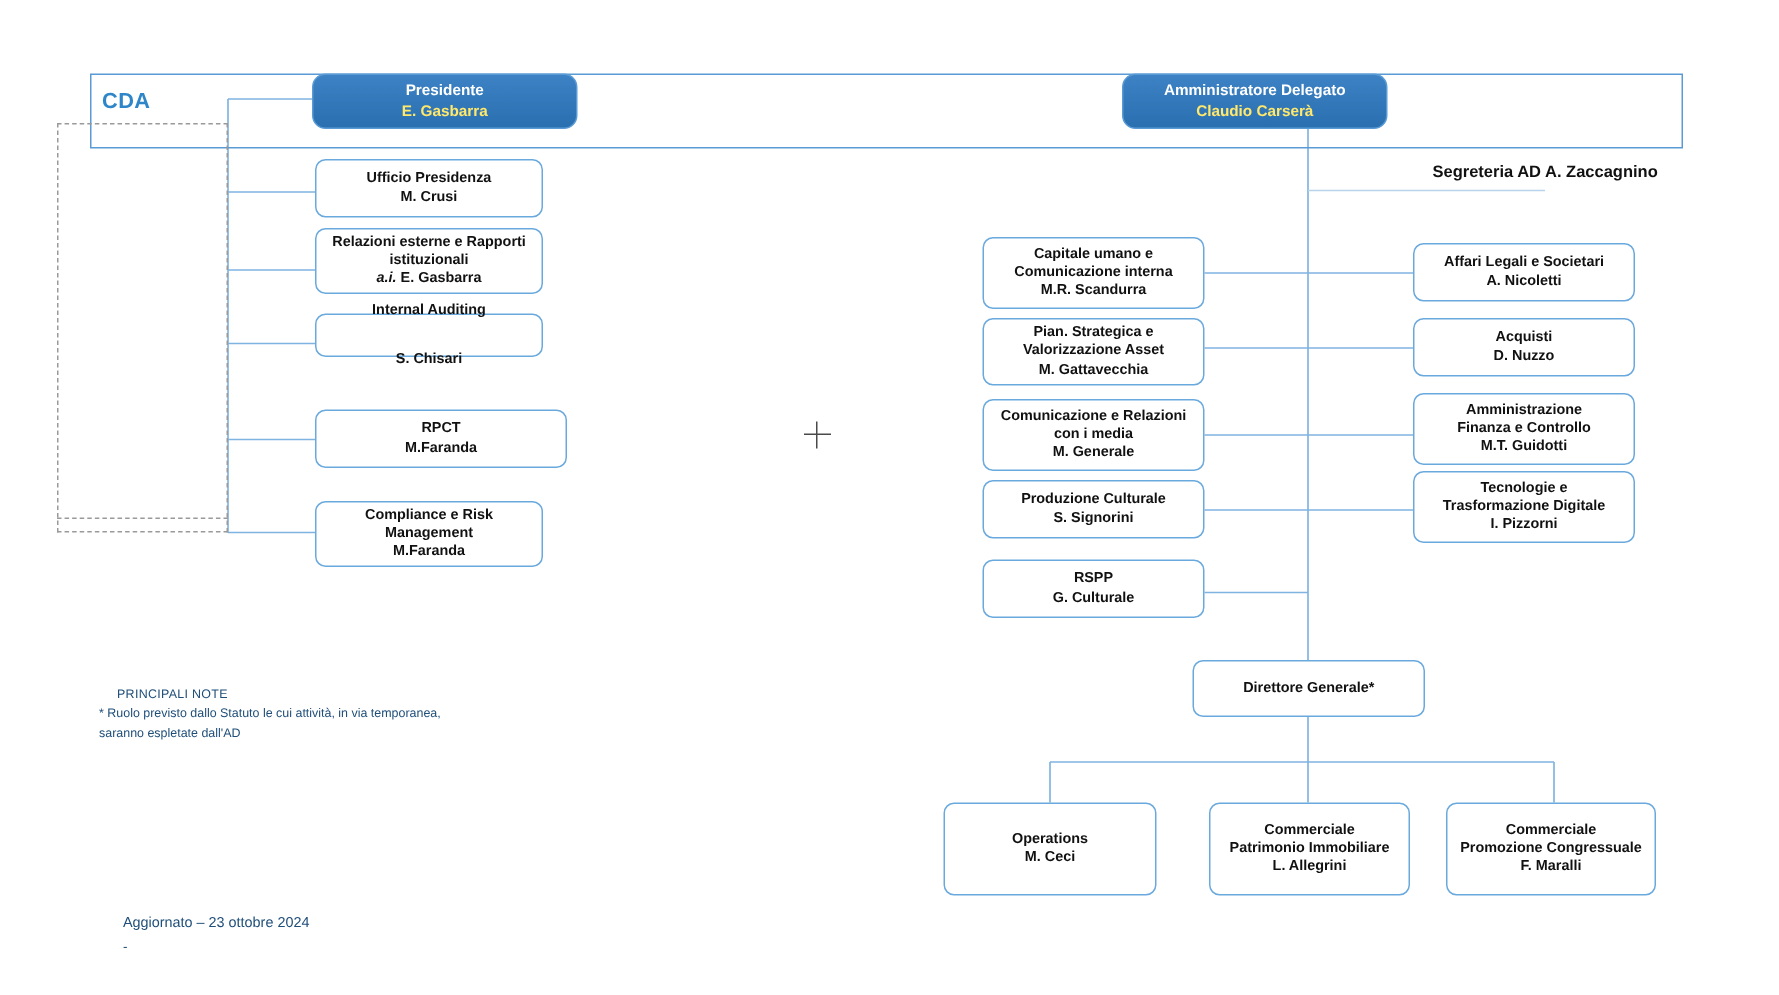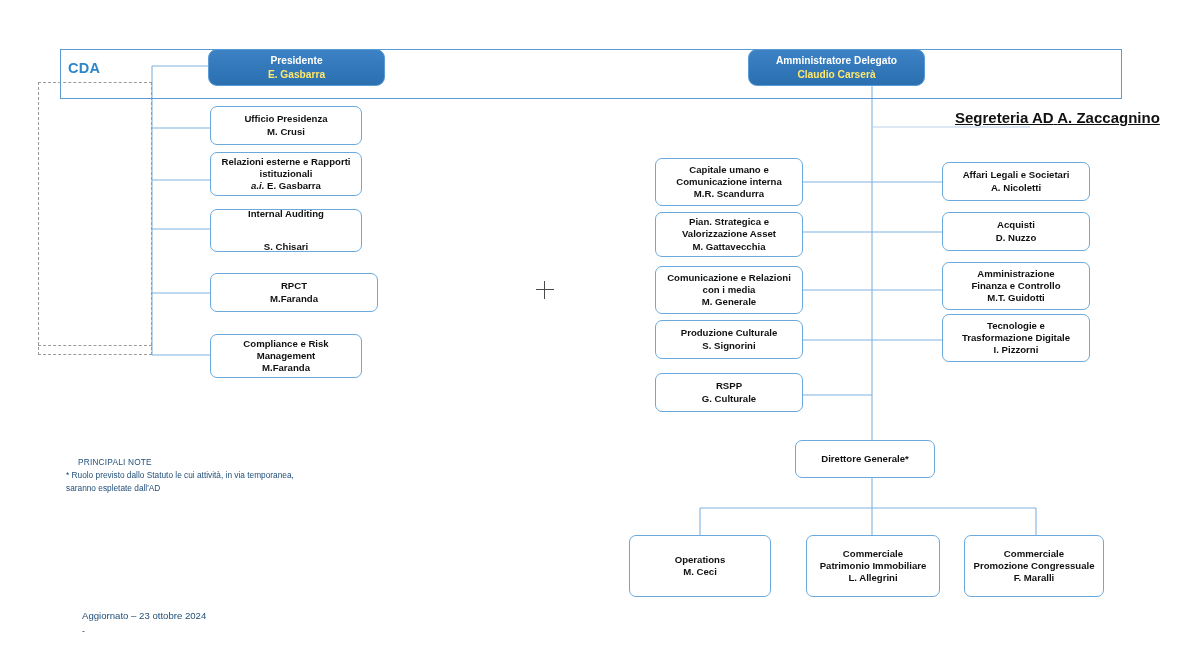--- a/index.html
+++ b/index.html
@@ -91,26 +91,25 @@
     color: #ffffff;
     font-size: 10.2px;
   }
   .node.exec .title { color: #ffffff; font-weight: bold; }
   .node.exec .name  { color: #ffe86b; font-weight: bold; }
 
   
   .textnode {
     position: absolute;
     color: #111111;
-    font-size: 15px;
+    font-size: 11px;
     font-weight: bold;
     line-height: 1.35;
     text-align: center;
     white-space: nowrap;
-    text-decoration: underline;
   }
 
   
   .notes {
     position: absolute;
     left: 66px; top: 456px;
     color: #1f4e79;
     font-size: 8.3px;
     line-height: 1.55;
     white-space: nowrap;
@@ -213,21 +212,21 @@
 
   <div class="node" style="left:210px; top:152px; width:152px; height:44px;">
     <span class="ln">Relazioni esterne e Rapporti</span>
     <span class="ln">istituzionali</span>
     <span class="ln">
       <span class="italic-prefix">a.i.</span>
       <span>E. Gasbarra</span>
     </span>
   </div>
 
-  <div class="node" style="left:210px; top:209px; width:152px; height:43px;gap:20px;">
+  <div class="node" style="left:210px; top:209px; width:152px; height:29px;gap:20px;">
     <span class="ln">Internal Auditing</span>
     <span class="ln">S. Chisari</span>
   </div>
 
   <div class="node" style="left:210px; top:273px; width:168px; height:39px;">
     <span class="ln">RPCT</span>
     <span class="ln">M.Faranda</span>
   </div>
 
   <div class="node" style="left:210px; top:334px; width:152px; height:44px;">
@@ -279,21 +278,21 @@
     <span class="ln">Finanza e Controllo</span>
     <span class="ln">M.T. Guidotti</span>
   </div>
 
   <div class="node" style="left:942px; top:314px; width:148px; height:48px;">
     <span class="ln">Tecnologie e</span>
     <span class="ln">Trasformazione Digitale</span>
     <span class="ln">I. Pizzorni</span>
   </div>
 
-  <div class="node" style="left:795px; top:440px; width:140px; height:38px;text-align:center;">
+  <div class="node" style="left:795px; top:440px; width:155px; height:38px;text-align:center;">
     <span class="ln">Direttore Generale*</span>
   </div>
 
   <div class="node" style="left:629px; top:535px; width:142px; height:62px;">
     <span class="ln">Operations</span>
     <span class="ln">M. Ceci</span>
   </div>
 
   <div class="node" style="left:806px; top:535px; width:134px; height:62px;">
     <span class="ln">Commerciale</span>

